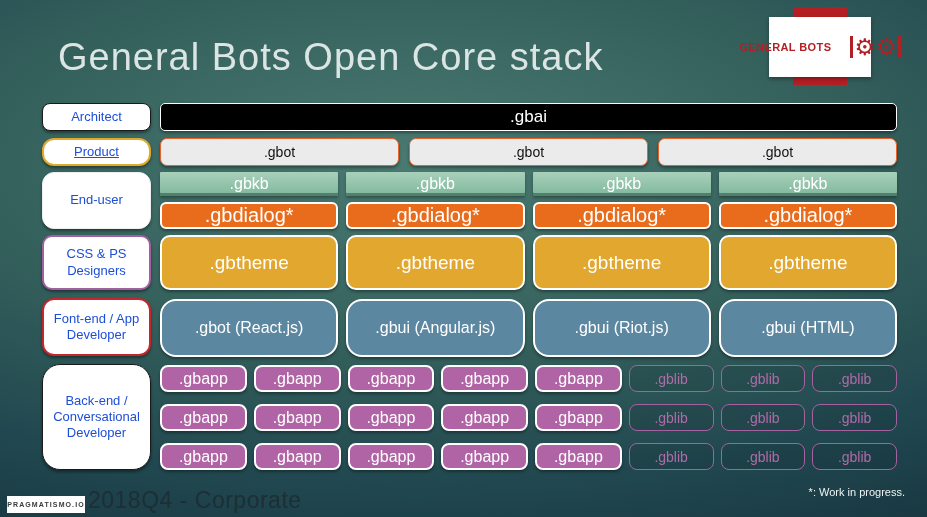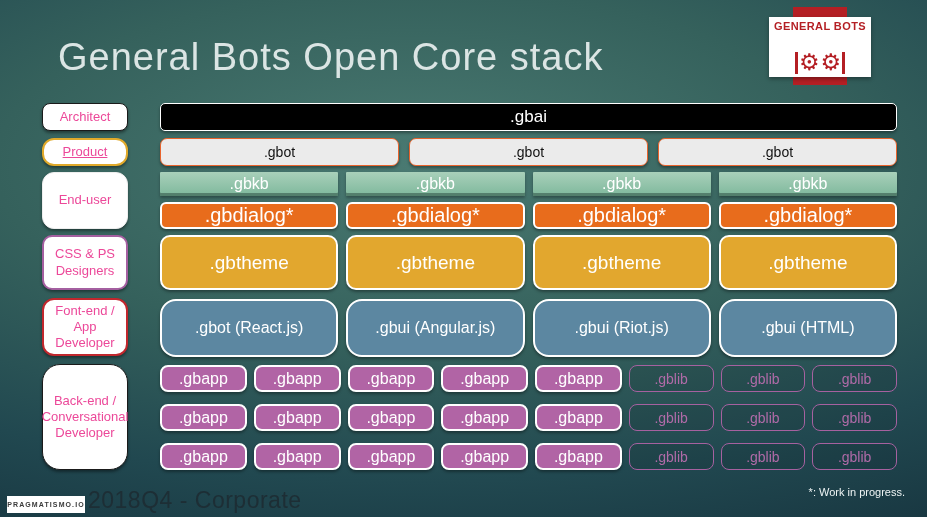--- a/index.html
+++ b/index.html
@@ -13,29 +13,29 @@
   .title{
     position:absolute; left:58px; top:36px; margin:0;
     font-size:38px; font-weight:400; letter-spacing:1px; color:#dbe5e4;
   }
   
   .logo{position:absolute; left:769px; top:7px; width:102px; height:78px;}
   .logo .ribbon{position:absolute; left:24px; top:0; width:54px; height:78px; background:var(--logo_red,#b41f24);}
   .logo .card{
     position:absolute; left:0; top:10px; width:102px; height:60px; background:#fff;
     box-shadow:0 2px 4px rgba(0,0,0,.35);
-    display:flex; flex-direction:column; align-items:center; justify-content:center; gap:19px;
+    display:flex; align-items:center; justify-content:center; gap:19px;
   }
   .logo .brand{font-size:11px; font-weight:bold; color:var(--logo_red,#b41f24); letter-spacing:.4px; white-space:nowrap;}
   .logo .gears{display:flex; align-items:center; gap:1px; color:var(--logo_red,#b41f24); line-height:1;}
   .logo .gear{font-size:23px;}
   .logo .gbar{display:inline-block; width:3px; height:22px; background:var(--logo_red,#b41f24);}
   
   .rowlabel{
-    position:absolute; left:42px; width:86px; background:#fff; color:#ec4899;
+    position:absolute; left:42px; width:109px; background:#fff; color:#1d4ed8;
     display:flex; align-items:center; justify-content:center; text-align:center;
     font-size:13px; line-height:1.25; box-shadow:0 2px 3px rgba(0,0,0,.4); box-sizing:border-box;
   }
   .l-architect{top:103px; height:28px; border:1.5px solid #1a1a1a; border-radius:8px;}
   .l-product{top:138px; height:28px; border:2px solid var(--label_product_border,#e0a92a); border-radius:12px;text-decoration:underline;}
   .l-enduser{top:172px; height:57px; border:1.5px solid #eee; border-radius:12px;}
   .l-designers{top:235px; height:55px; border:2px solid var(--label_designers_border,#a45fa0); border-radius:10px; padding:0 6px;}
   .l-frontend{top:298px; height:58px; border:2px solid var(--label_frontend_border,#c1272d); border-radius:12px; padding:17px 6px;}
   .l-backend{top:364px; height:106px; border:1.5px solid #1a1a1a; border-radius:18px; padding:0 6px;}
   

